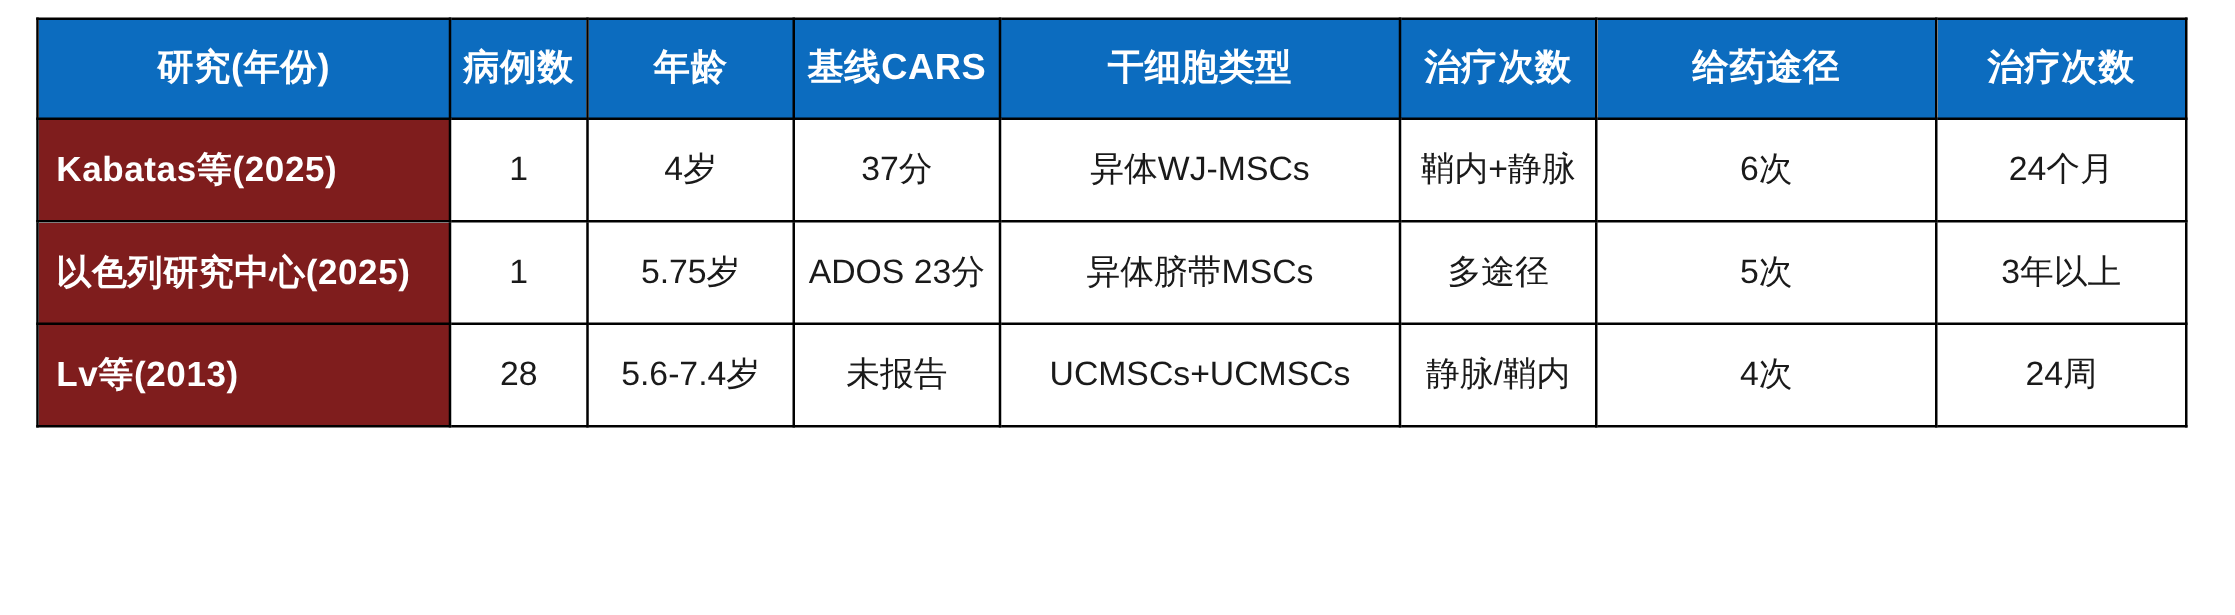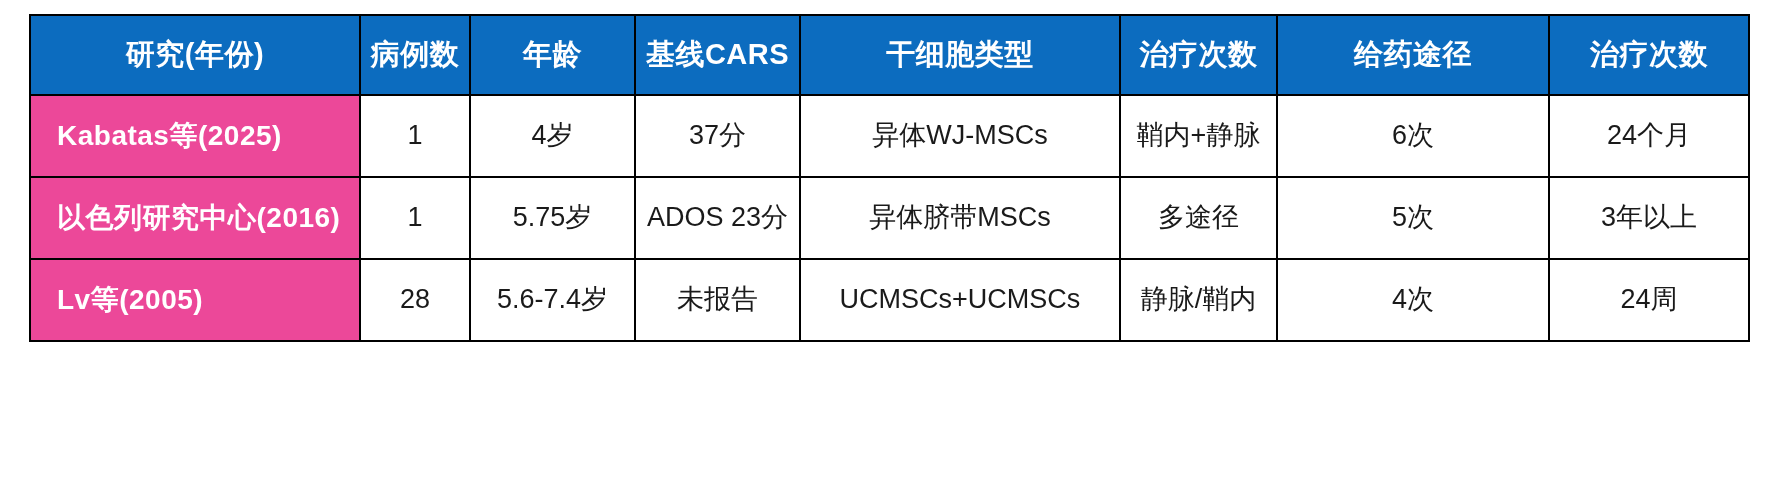--- a/index.html
+++ b/index.html
@@ -51,25 +51,25 @@
   }
 
   
   tr.data-row td {
     height: 80px;
     background: #ffffff;
   }
 
   
   tr.data-row td.study-cell {
-    background: #ec4899;
+    background: #7f1d1d;
     color: #ffffff;
     font-weight: bold;
     text-align: left;
-    padding-left: 26px;
+    padding-left: 14px;
     font-size: 28px;
     letter-spacing: 0.5px;
   }
 
   
   col.c0 { width: 330px; }
   col.c1 { width: 110px; }
   col.c2 { width: 165px; }
   col.c3 { width: 165px; }
   col.c4 { width: 320px; }
@@ -110,32 +110,32 @@
         <td>4岁</td>
         <td>37分</td>
         <td>异体WJ-MSCs</td>
         <td>鞘内+静脉</td>
         <td>6次</td>
         <td>24个月</td>
       </tr>
 
 
       <tr class="data-row">
-        <td class="study-cell">以色列研究中心(2016)</td>
+        <td class="study-cell">以色列研究中心(2025)</td>
         <td>1</td>
         <td>5.75岁</td>
         <td>ADOS 23分</td>
         <td>异体脐带MSCs</td>
         <td>多途径</td>
         <td>5次</td>
         <td>3年以上</td>
       </tr>
 
       <tr class="data-row">
-        <td class="study-cell">Lv等(2005)</td>
+        <td class="study-cell">Lv等(2013)</td>
         <td>28</td>
         <td>5.6-7.4岁</td>
         <td>未报告</td>
         <td>UCMSCs+UCMSCs</td>
         <td>静脉/鞘内</td>
         <td>4次</td>
         <td>24周</td>
       </tr>
     </tbody>
   </table>

